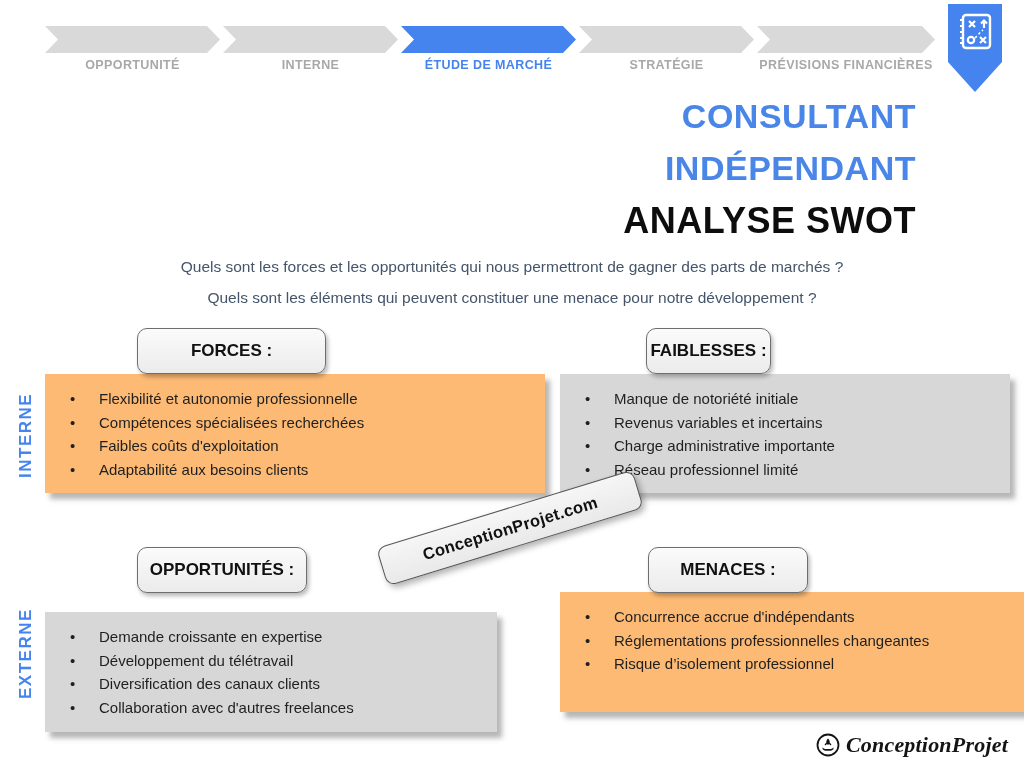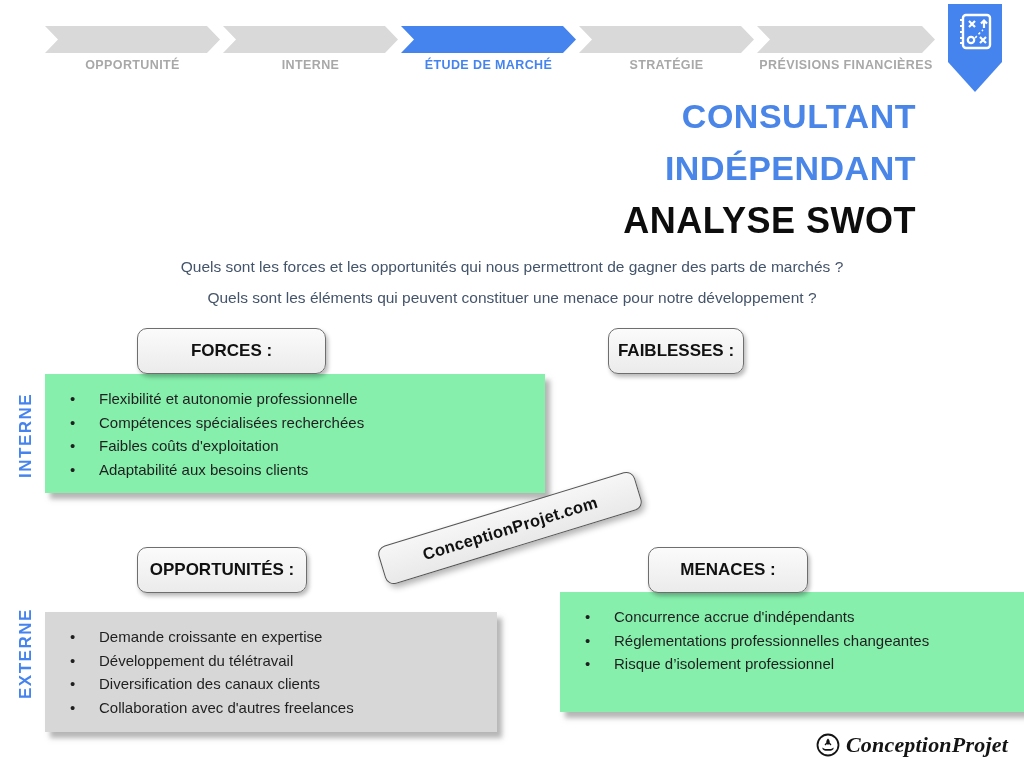--- a/index.html
+++ b/index.html
@@ -30,27 +30,27 @@
   .question { position:absolute; left:0; width:1024px; text-align:center;
     font-size:15.5px; color:#44546a; }
   .q1 { top:258px; } .q2 { top:289px; }
 
   
   .tag { position:absolute; height:46px; border:1.5px solid #6e6e6e; border-radius:10px;
     background:linear-gradient(#fbfbfb,#ebebeb); box-shadow:2px 3px 4px rgba(0,0,0,.28);
     display:flex; align-items:center; justify-content:center;
     font-size:17px; font-weight:bold; color:#111; z-index:3; }
   .tag-forces { left:137px; top:328px; width:189px; }
-  .tag-faiblesses { left:608px; top:328px; width:136px; }
+  .tag-faiblesses { left:646px; top:328px; width:125px; }
   .tag-opportunites { left:137px; top:547px; width:170px; }
   .tag-menaces { left:648px; top:547px; width:160px; }
 
   
   .panel { position:absolute; box-shadow:5px 6px 5px rgba(110,110,110,.5); z-index:1; }
-  .panel-blue { background:#86efac; }
+  .panel-blue { background:#fdba74; }
   .panel-gray { background:#d7d7d7; }
   .p-forces { left:45px; top:374px; width:500px; height:119px; }
   .p-faiblesses { left:560px; top:374px; width:450px; height:119px; }
   .p-opportunites { left:45px; top:612px; width:452px; height:120px; }
   .p-menaces { left:560px; top:592px; width:540px; height:120px; }
   .panel ul { list-style:none; margin:0; padding:13px 6px 0 0; }
   .panel li { position:relative; padding-left:54px; font-size:15px; color:#1f1f1f; line-height:23.5px; }
   .panel li::before { content:"•"; position:absolute; left:25px; top:0; color:#1f1f1f; }
 
   
@@ -137,20 +137,28 @@
   </div>
 
   <div class="panel panel-blue p-forces">
     <ul>
       <li>Flexibilité et autonomie professionnelle</li>
       <li>Compétences spécialisées recherchées</li>
       <li>Faibles coûts d'exploitation</li>
       <li>Adaptabilité aux besoins clients</li>
     </ul>
   </div>
+  <div class="panel panel-gray p-faiblesses">
+    <ul>
+      <li>Manque de notoriété initiale</li>
+      <li>Revenus variables et incertains</li>
+      <li>Charge administrative importante</li>
+      <li>Réseau professionnel limité</li>
+    </ul>
+  </div>
   <div class="panel panel-gray p-opportunites">
     <ul>
       <li>Demande croissante en expertise</li>
       <li>Développement du télétravail</li>
       <li>Diversification des canaux clients</li>
       <li>Collaboration avec d'autres freelances</li>
     </ul>
   </div>
   <div class="panel panel-blue p-menaces">
     <ul>

